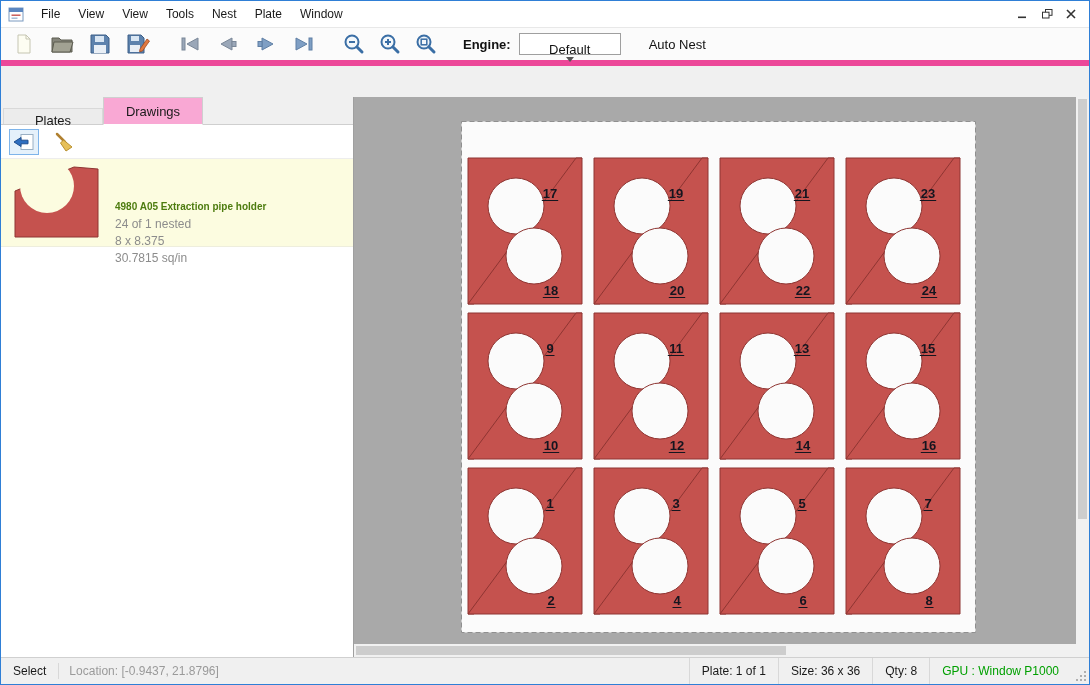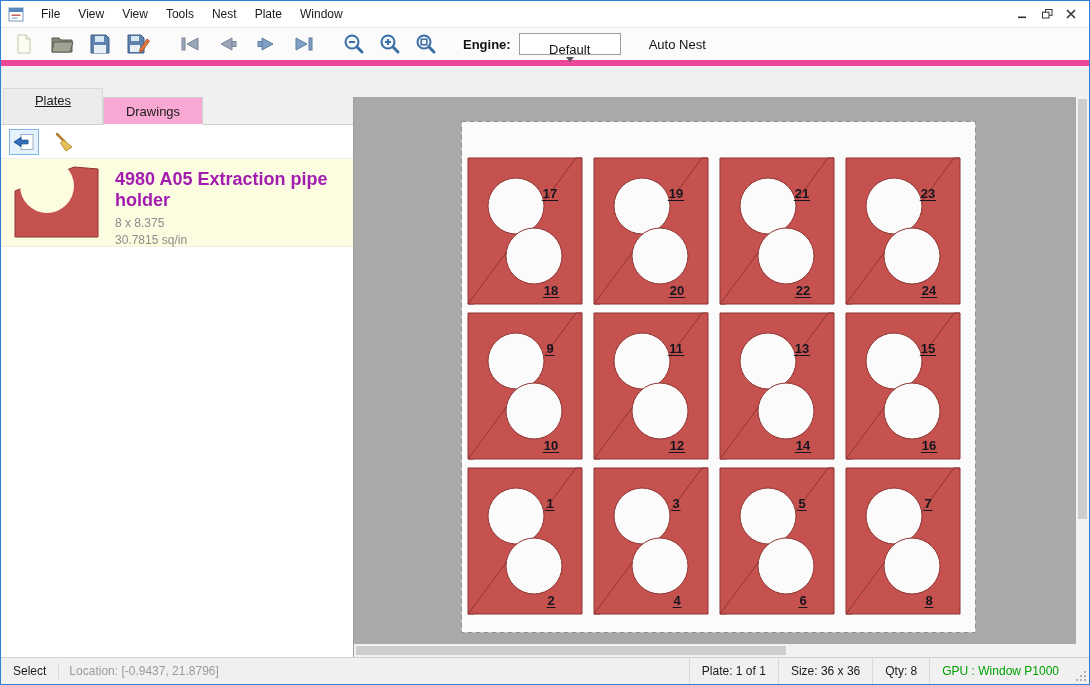--- a/index.html
+++ b/index.html
@@ -28,29 +28,29 @@
   .combo { margin-left:8px; width:102px; height:22px; background:#fff; border:1px solid #9f9f9f; display:inline-flex; align-items:center; justify-content:space-between; padding:8px 6px; font-size:13px; color:#111;flex-direction:column; }
   .caret { width:0; height:0; border-left:4px solid transparent; border-right:4px solid transparent; border-top:5px solid #555; }
   .autonest { font-size:13px; color:#111; margin-left:20px; padding:4px 8px; }
 
   
   .main { position:absolute; top:96px; left:0; right:0; bottom:27px; display:flex; }
 
   .sidebar { width:353px; background:#fff; border-right:1px solid #9f9f9f; display:flex; flex-direction:column; }
   .tabstrip { height:28px; background:#f0f0f0; display:flex; align-items:flex-end; padding-left:2px; border-bottom:1px solid #cfcfcf; }
   .tab { width:100px; text-align:center; font-size:13px; color:#1a1a1a; }
-  .tab.inactive { height:36px; line-height:24px; background:#ececec; border:1px solid #d9d9d9; border-bottom:none;text-decoration:underline; }
+  .tab.inactive { height:16px; line-height:24px; background:#ececec; border:1px solid #d9d9d9; border-bottom:none;text-decoration:underline; }
   .tab.active { height:28px; line-height:27px; background:#f9a8d4; border:1px solid #cfcfcf; border-bottom:1px solid #fff; margin-bottom:-1px; position:relative; z-index:2; }
   .panel-toolbar { height:34px; display:flex; align-items:center; gap:10px; padding-left:8px; border-bottom:1px solid #ededed; background:#fff; }
   .ptool-btn { width:30px; height:26px; display:flex; align-items:center; justify-content:center; border:1px solid transparent; }
   .ptool-btn.selected { background:#e5f1fb; border:1px solid #7eb4ea; }
   .drawing-item { background:#fcfce0; display:flex; padding:8px 10px 8px 10px; height:88px; border-bottom:1px solid #eeeedd; }
   .thumb { width:90px; display:flex; align-items:center; }
   .d-info { margin-left:14px; padding-top:2px; }
-  .d-title { font-size:18px; font-weight:bold; color:#a21caf; margin-bottom:4px; }
+  .d-title { font-size:10px; font-weight:bold; color:#4d7c0f; margin-bottom:4px;margin-top:32px; }
   .d-line { font-size:12px; color:#8c8c8c; line-height:17px; }
 
   .canvas { flex:1; position:relative; background:#a9a9a9; overflow:hidden; }
   .plate { position:absolute; left:107px; top:24px; }
   .part-num { font:bold 13px "Liberation Sans", sans-serif; fill:#15151f; }
   .hscroll { position:absolute; left:0; right:13px; bottom:0; height:13px; background:#f1f1f1; }
   .hthumb { position:absolute; left:2px; top:2px; width:430px; height:9px; background:#cdcdcd; }
   .vscroll { position:absolute; top:0; bottom:13px; right:0; width:13px; background:#f1f1f1; }
   .vthumb { position:absolute; top:2px; left:2px; width:9px; height:420px; background:#cdcdcd; }
   .scorner { position:absolute; right:0; bottom:0; width:13px; height:13px; background:#f1f1f1; }
@@ -216,20 +216,21 @@
       </div>
       <div class="drawing-item">
         <span class="thumb">
           <svg width="90" height="78" viewBox="0 0 90 78">
             <path d="M4,73 L87,73 L87,5 L63,3 L4,27 Z" fill="#c5524e" stroke="#8e3532"></path>
             <circle cx="36" cy="22" r="27" fill="#fcfce0"></circle>
           </svg>
         </span>
         <div class="d-info">
           <div class="d-title">4980 A05 Extraction pipe holder</div>
+          <div class="d-line">24 of 1 nested</div>
           <div class="d-line">8 x 8.375</div>
           <div class="d-line">30.7815 sq/in</div>
         </div>
       </div>
     </div>
 
     <div class="canvas">
       <svg id="nest-svg" class="plate" width="515" height="512" viewBox="0 0 515 512">
         <rect x="0.5" y="0.5" width="514" height="511" fill="#fbfbfb" stroke="#8f8f8f" stroke-dasharray="5 3"></rect>
       <g transform="translate(5,35)">

